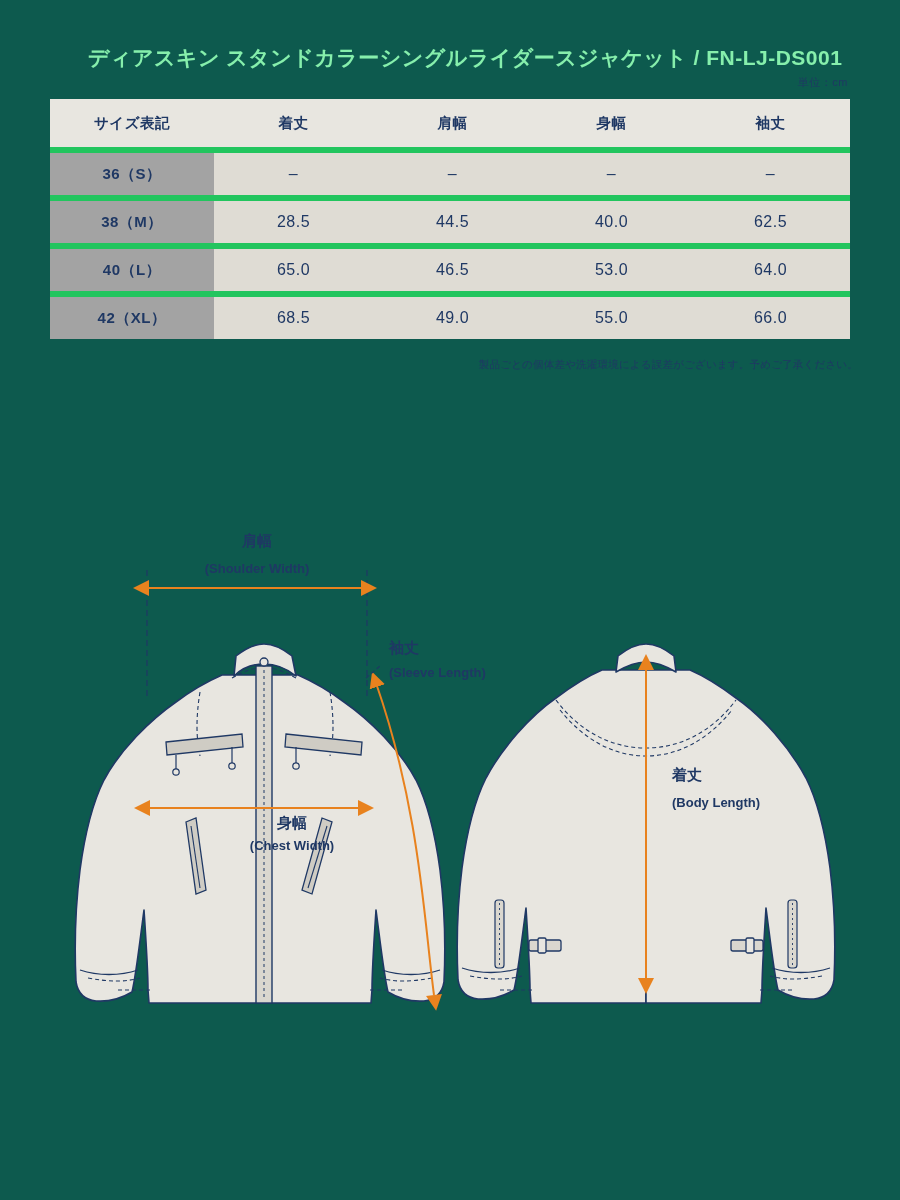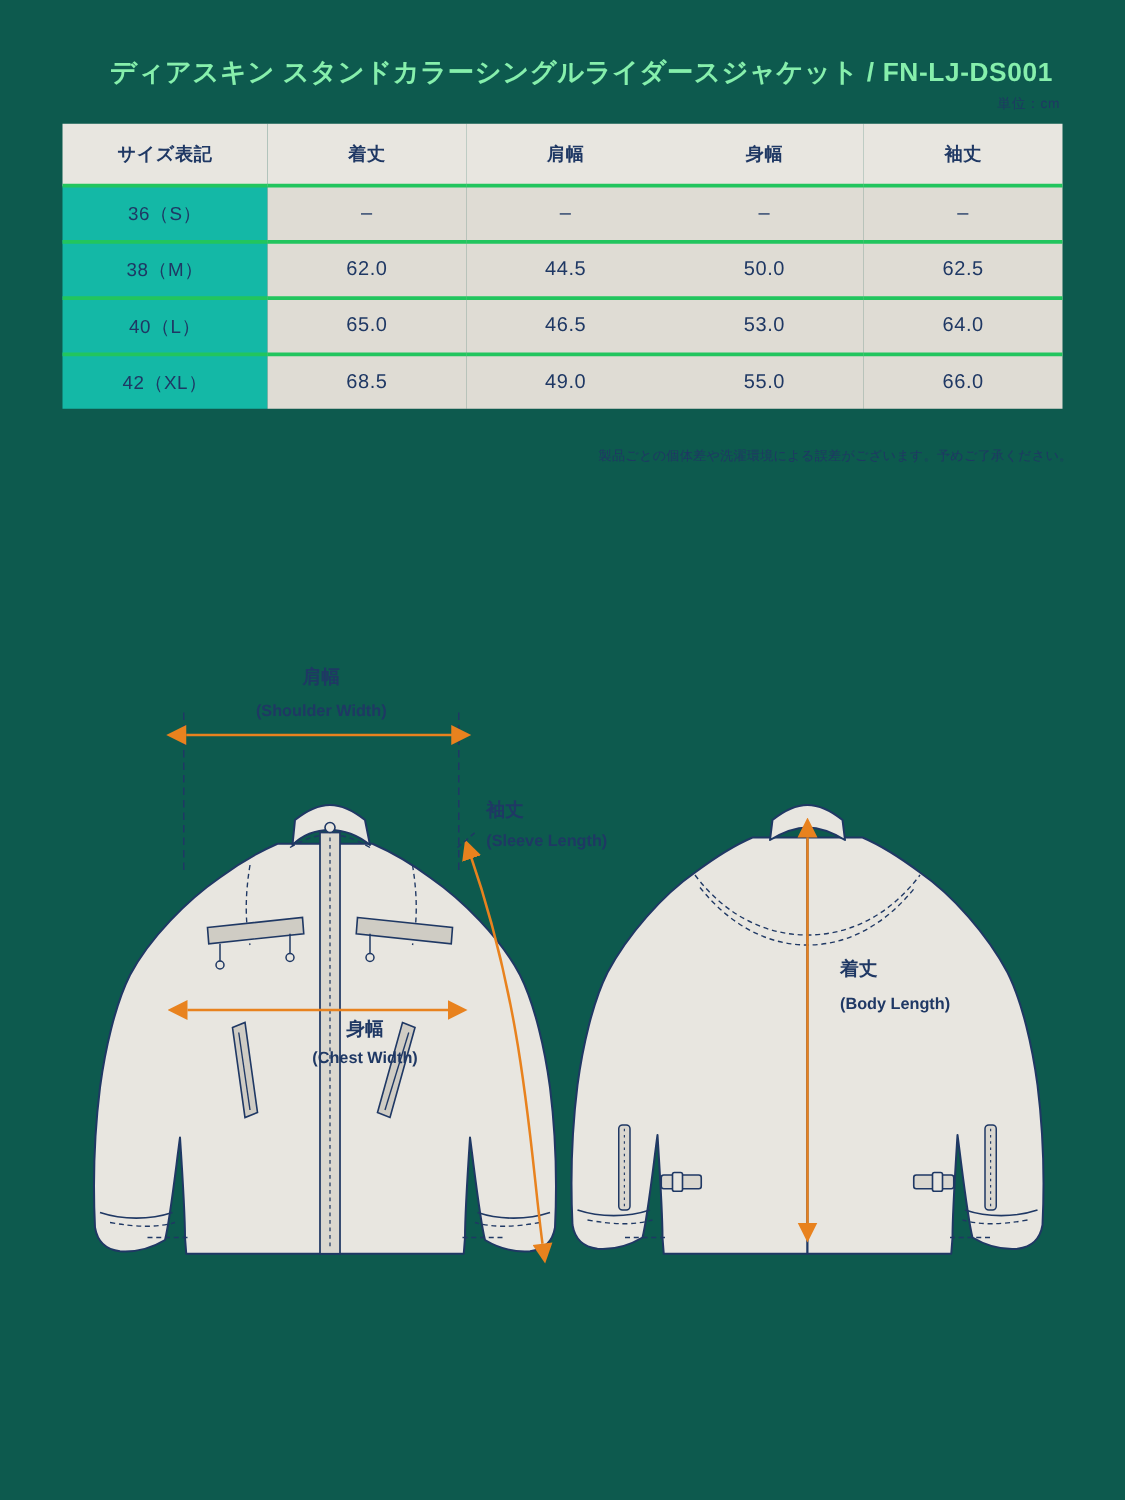--- a/index.html
+++ b/index.html
@@ -54,35 +54,35 @@
     width: 800px;
     table-layout: fixed;
   }
   table.size-table th,
   table.size-table td {
     height: 40px;
     text-align: center;
     vertical-align: middle;
     font-size: 15px;
     color: #1f3864;
-    border-bottom: 3px solid #22c55e;
+    border-bottom: 6px solid #22c55e;
   }
   table.size-table thead th {
     background: #e8e6e0;
     font-weight: bold;
     font-size: 14.5px;
     height: 46px;
     letter-spacing: 0.5px;
   }
   table.size-table thead th:first-child {
     width: 162px;
   }
   table.size-table tbody th {
-    background: #14b8a6;
-    font-weight: normal;
+    background: #a3a3a3;
+    font-weight: bold;
     font-size: 15px;
     letter-spacing: 0.5px;
   }
   table.size-table tbody td {
     background: #dfdcd4;
     font-size: 16px;
     letter-spacing: 0.5px;
   }
   table.size-table tbody tr:last-child th,
   table.size-table tbody tr:last-child td {
@@ -138,23 +138,23 @@
       <tbody>
         <tr>
           <th>36（S）</th>
           <td>–</td>
           <td>–</td>
           <td>–</td>
           <td>–</td>
         </tr>
         <tr>
           <th>38（M）</th>
-          <td>62.0</td>
+          <td>28.5</td>
           <td>44.5</td>
-          <td>50.0</td>
+          <td>40.0</td>
           <td>62.5</td>
         </tr>
         <tr>
           <th>40（L）</th>
           <td>65.0</td>
           <td>46.5</td>
           <td>53.0</td>
           <td>64.0</td>
         </tr>
         <tr>

